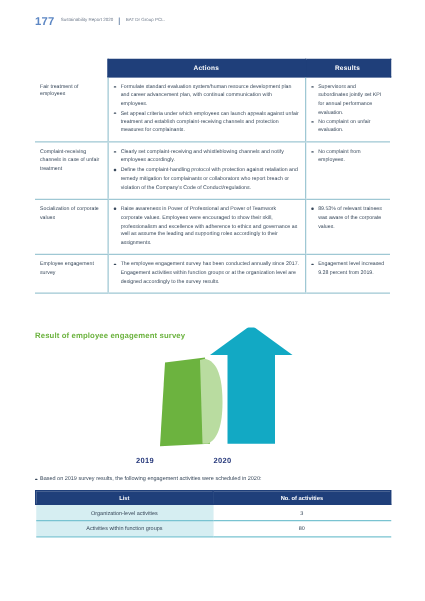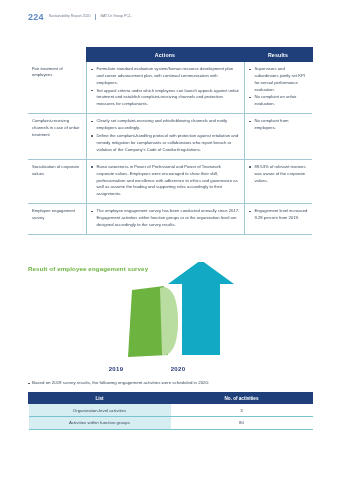--- a/index.html
+++ b/index.html
@@ -197,21 +197,21 @@
   .activities-table td.value-cell {
     background: #ffffff;
   }
   .act-col-list  { width: 142px; }
   .act-col-count { width: 142px; }
 </style>
 </head>
 <body>
 
 <div class="page-header">
-  <span class="page-number">224</span>
+  <span class="page-number">177</span>
   <span class="report-title">Sustainability Report 2020</span>
   <span class="report-company">BAT Dr Group PCL.</span>
 </div>
 
 <table class="actions-table">
   <colgroup>
     <col class="col-topic">
       <col class="col-action">
       <col class="col-result">
   </colgroup>

